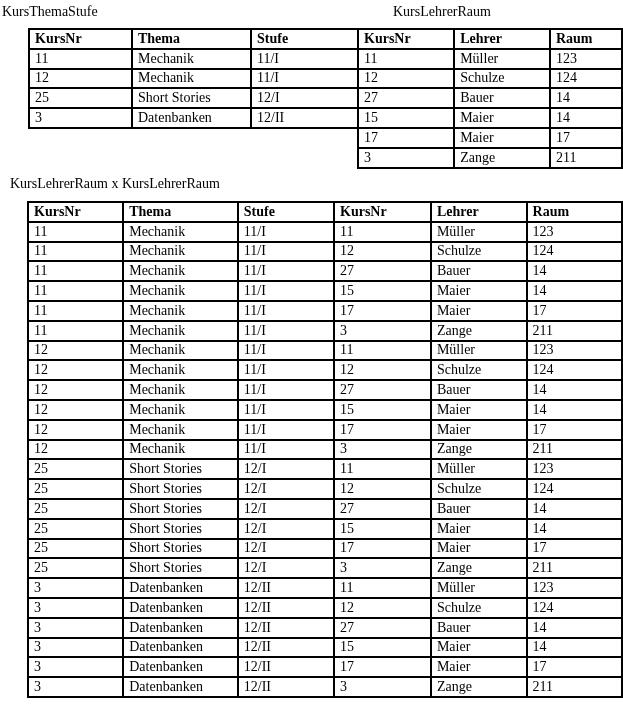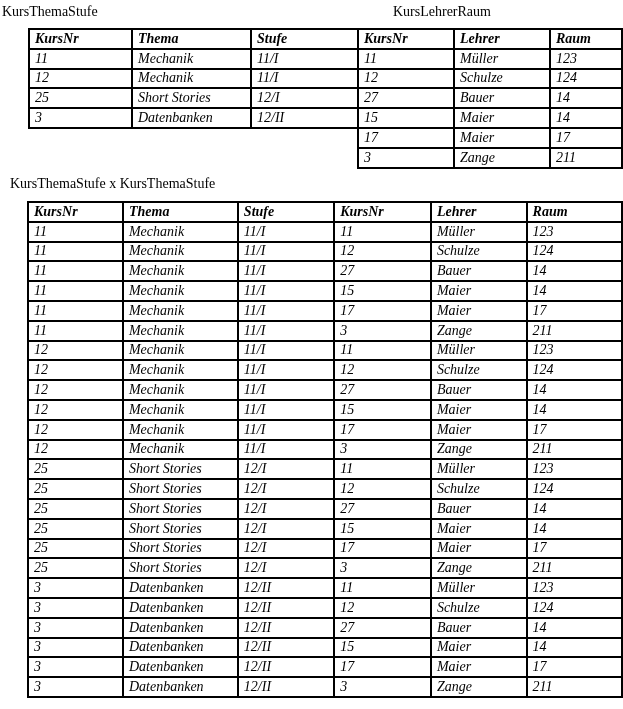--- a/index.html
+++ b/index.html
@@ -19,21 +19,20 @@
   }
   #title-1 { left: 2px; top: 4px; }
   #title-2 { left: 352px; top: 4px; margin-left: 41px; }
   #title-3 { left: 10px; top: 176px; }
 
   table.rel {
     position: absolute;
     border-collapse: collapse;
     table-layout: fixed;
     background: var(--bg, #ffffff);
-    font-style: italic;
   }
   table.rel th, table.rel td {
     border: 2px solid var(--border, #000000);
     font-size: 14px;
     line-height: 16px;
     height: 17.8px;
     padding: 0 4px 0 5px;
     text-align: left;
     vertical-align: middle;
     white-space: nowrap;
@@ -134,21 +133,21 @@
         <td>17</td>
       </tr>
       <tr>
         <td>3</td>
         <td>Zange</td>
         <td>211</td>
       </tr>
     </tbody>
   </table>
 
-<div id="title-3" class="title">KursThemaStufe x KursThemaStufe</div>
+<div id="title-3" class="title">KursLehrerRaum x KursLehrerRaum</div>
 
 <table id="table-3" class="rel">
     <thead>
       <tr>
         <th>KursNr</th>
         <th>Thema</th>
         <th>Stufe</th>
         <th>KursNr</th>
         <th>Lehrer</th>
         <th>Raum</th>

